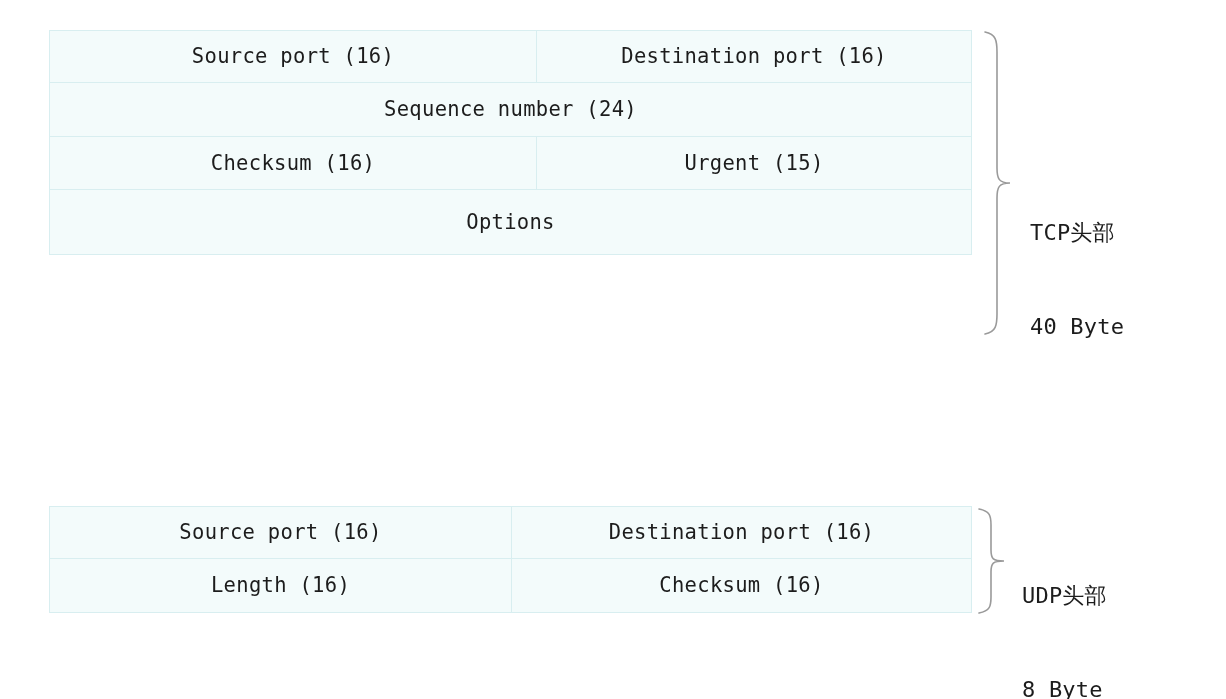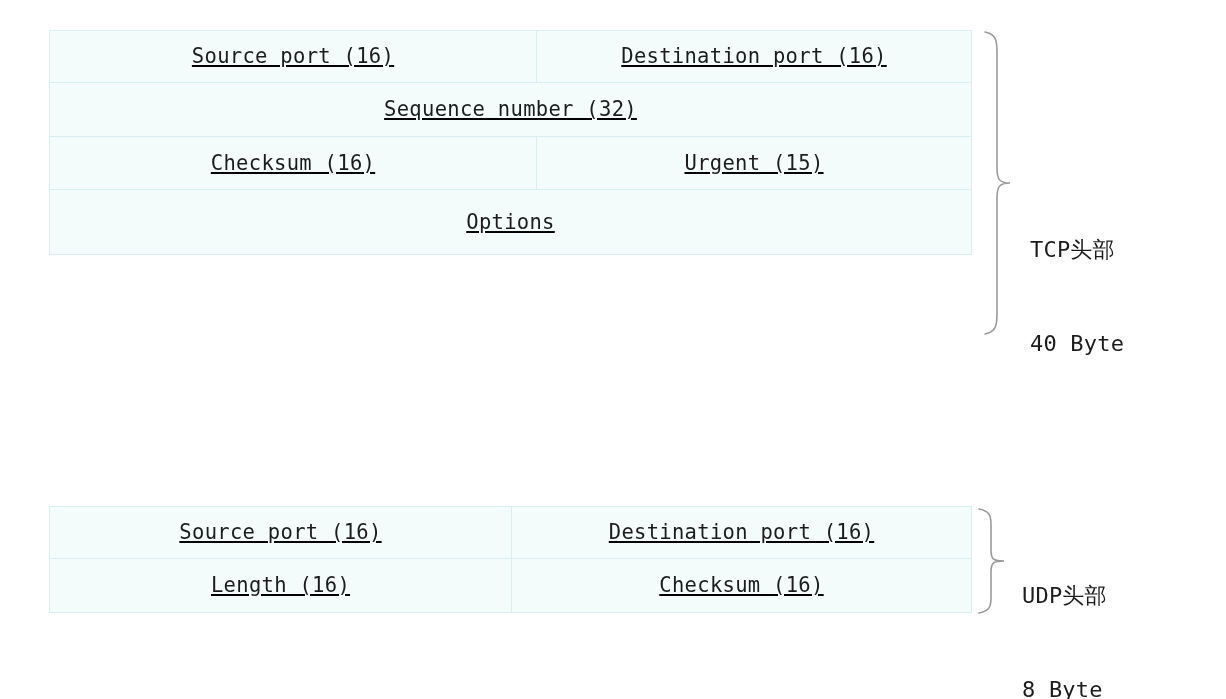--- a/index.html
+++ b/index.html
@@ -15,21 +15,20 @@
     overflow: hidden;
   }
 
   
   .pkt-table {
     position: absolute;
     border-collapse: collapse;
     table-layout: fixed;
     background: #e5e5e5;
     box-sizing: border-box;
-    text-decoration: underline;
   }
   .pkt-table td {
     border: 1px solid #d8eef0;
     background: #f3fbfb;
     color: #1c1c1c;
     font-family: "DejaVu Sans Mono", "Liberation Mono", monospace;
     font-size: 20.5px;
     letter-spacing: 0.3px;
     padding: 0 10px;
     box-sizing: border-box;
@@ -68,21 +67,21 @@
     color: #1c1c1c;
     font-family: "DejaVu Sans Mono", "Liberation Mono", monospace;
     font-size: 22px;
     line-height: 1.42;
     white-space: pre;
     letter-spacing: 0.2px;
   }
   .side-label .l1 { display: block; }
   .side-label .l2 { display: block; }
 
-  #tcp-label { left: 1030px; top: 172px; }
+  #tcp-label { left: 1030px; top: 155px; }
   #udp-label { left: 1022px; top: 518px; }
 </style>
 </head>
 <body>
 
 <table class="pkt-table" id="tcp-table">
   <colgroup>
     <col style="width:182px">
     <col style="width:145px">
     <col style="width:160px">
@@ -92,21 +91,21 @@
     <tr style="height:52px">
       <td class="ctr mid" colspan="3">
         <span class="cellwrap">Source port (16)</span>
       </td>
       <td class="ctr mid">
         <span class="cellwrap">Destination port (16)</span>
       </td>
     </tr>
     <tr style="height:54px">
       <td class="ctr mid" colspan="4">
-        <span class="cellwrap">Sequence number (32)</span>
+        <span class="cellwrap">Sequence number (24)</span>
       </td>
     </tr>
     <tr style="height:53px">
       <td class="ctr mid" colspan="3">
         <span class="cellwrap">Checksum (16)</span>
       </td>
       <td class="ctr mid">
         <span class="cellwrap">Urgent (15)</span>
       </td>
     </tr>

